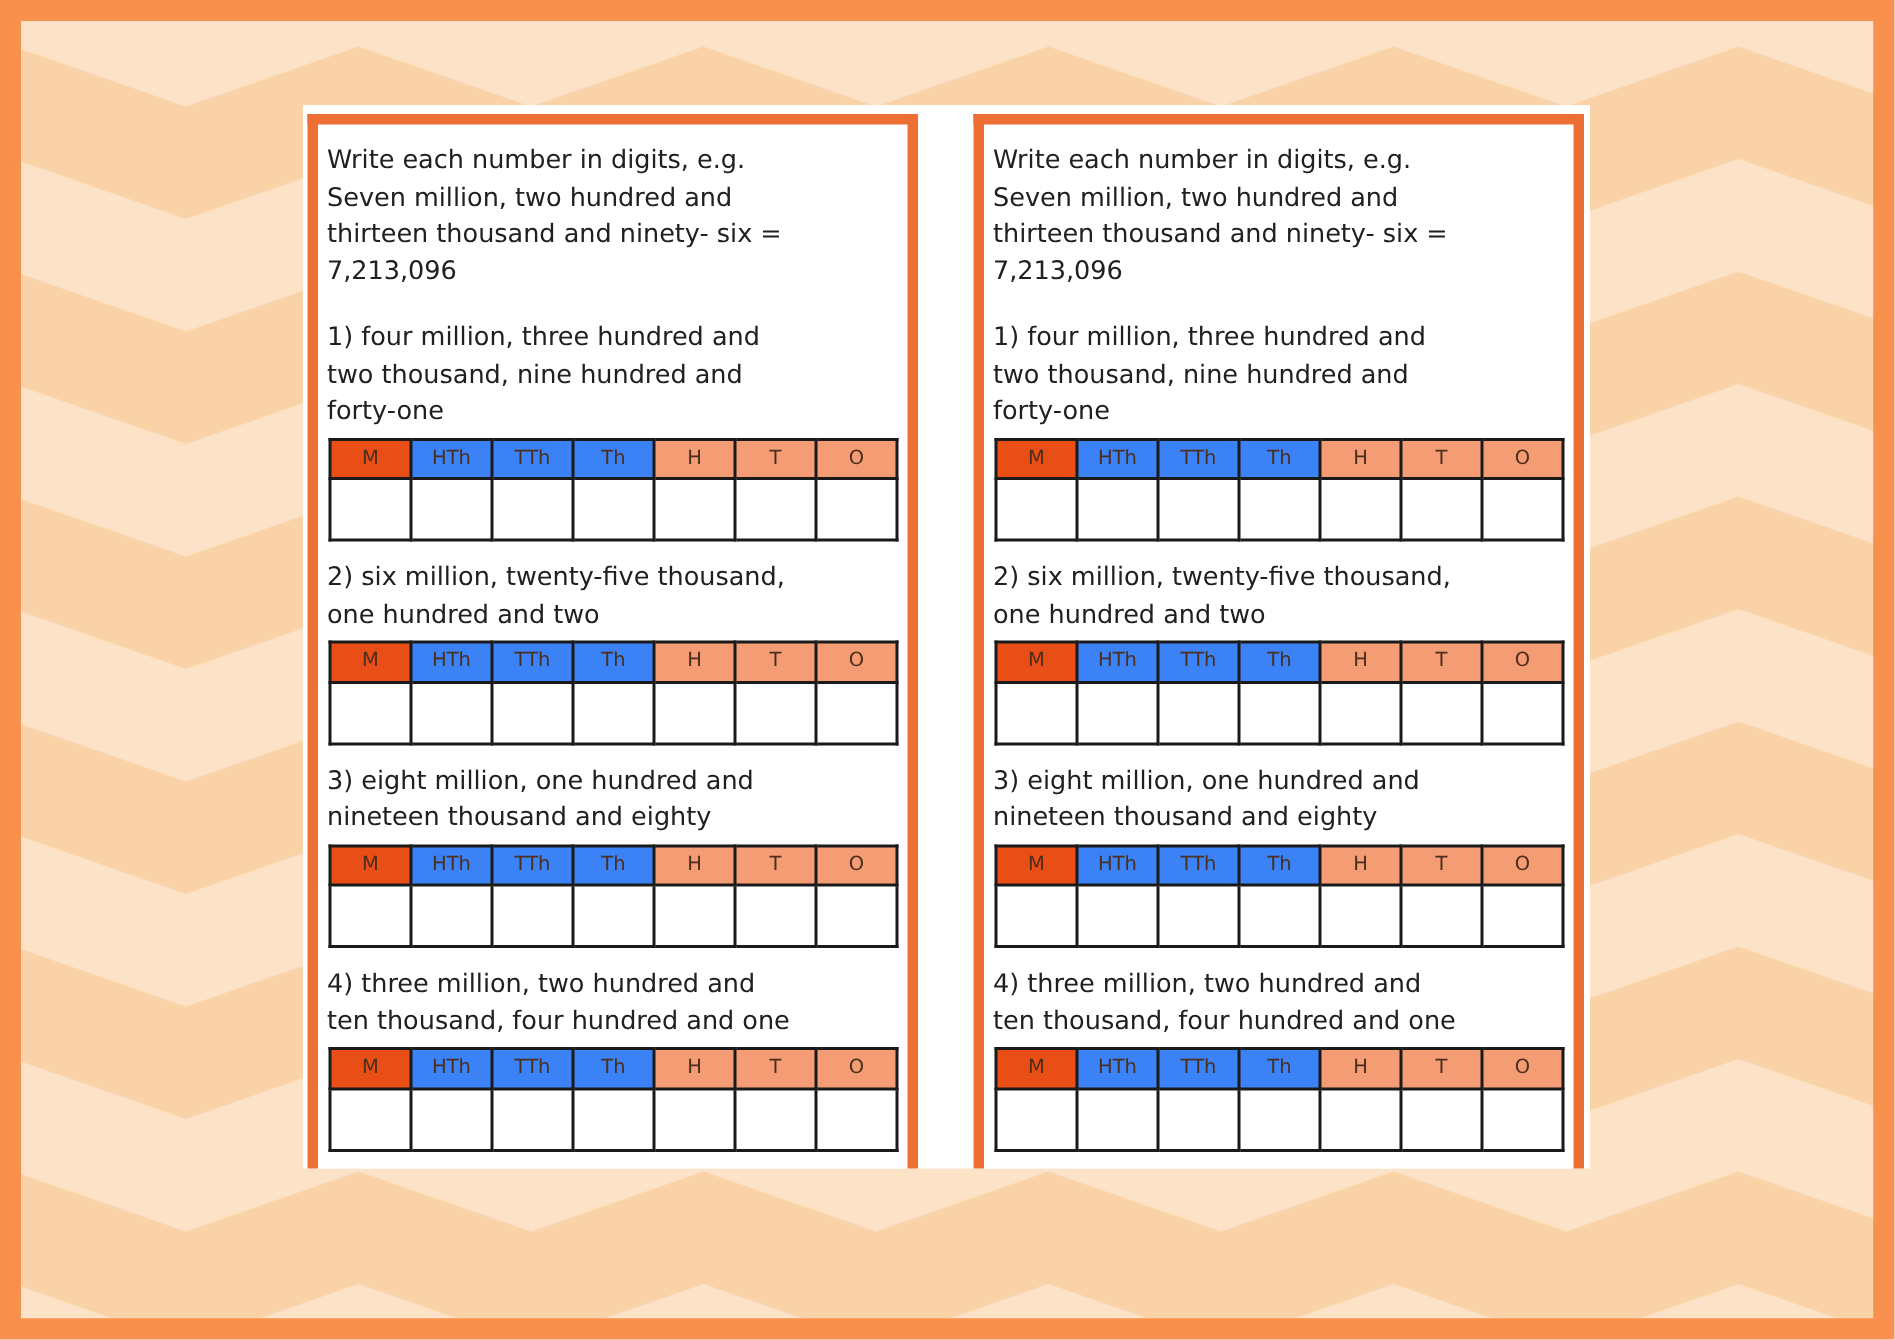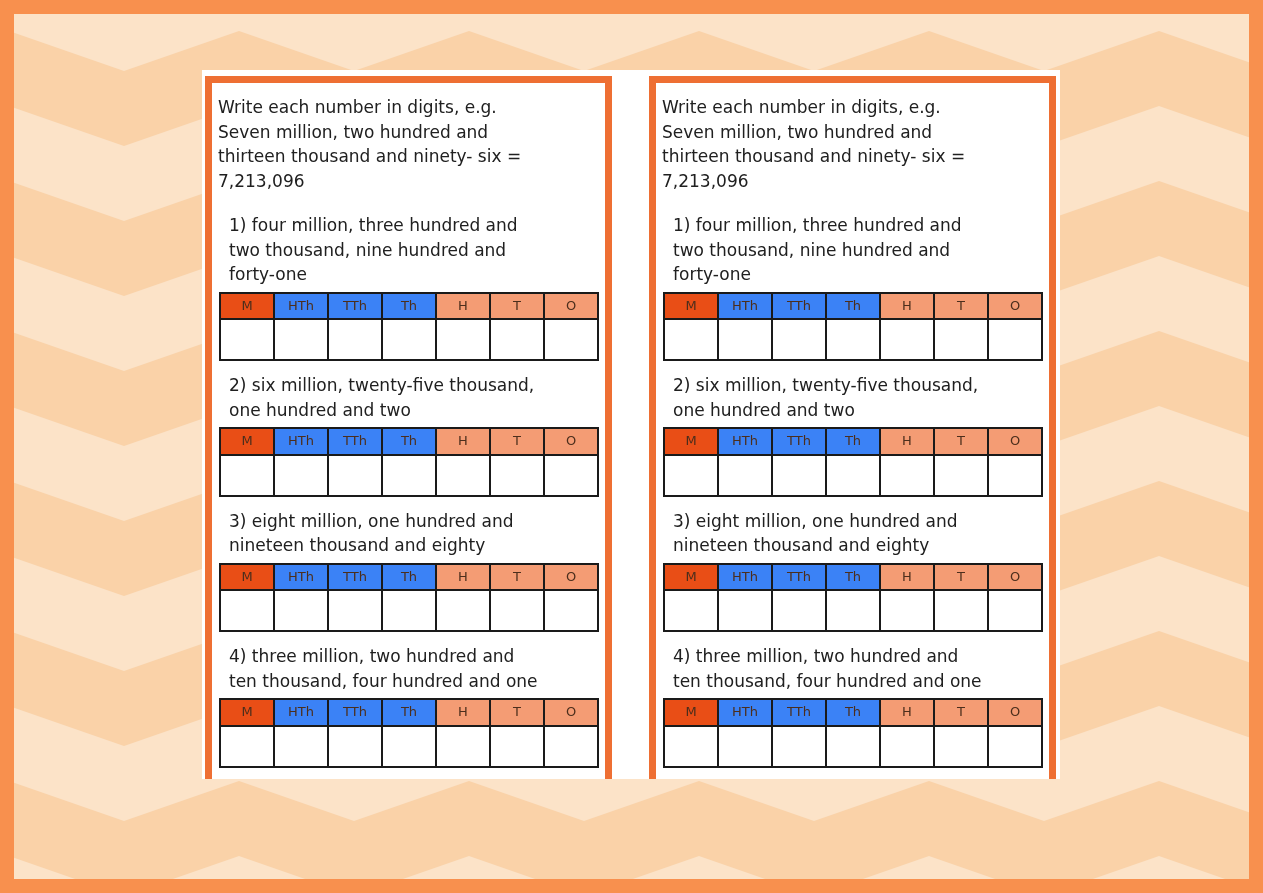--- a/index.html
+++ b/index.html
@@ -20,21 +20,21 @@
     background:#FFFFFF;overflow:hidden;
   }
   .panel-left{left:3px}
   .panel-right{left:447px}
   .panel-content{
     padding:12px 22px 0 6px;
     color:#202020;font-size:17px;line-height:24.5px;
   }
   .tline{white-space:nowrap}
   .intro{margin:0}
-  .ptext{margin:12px 0 0 11px}
+  .ptext{margin:12px 0 0 0}
   .intro + .ptext{margin-top:20px}
   table.pv{
     border-collapse:collapse;table-layout:fixed;
     width:380px;margin:5px 0 0 1px;
   }
   .pv th{
     height:24px;padding:0;text-align:center;vertical-align:middle;
     font-size:13px;font-weight:400;color:#4C2E1C;
     border:2px solid #1A1A1A;
   }

